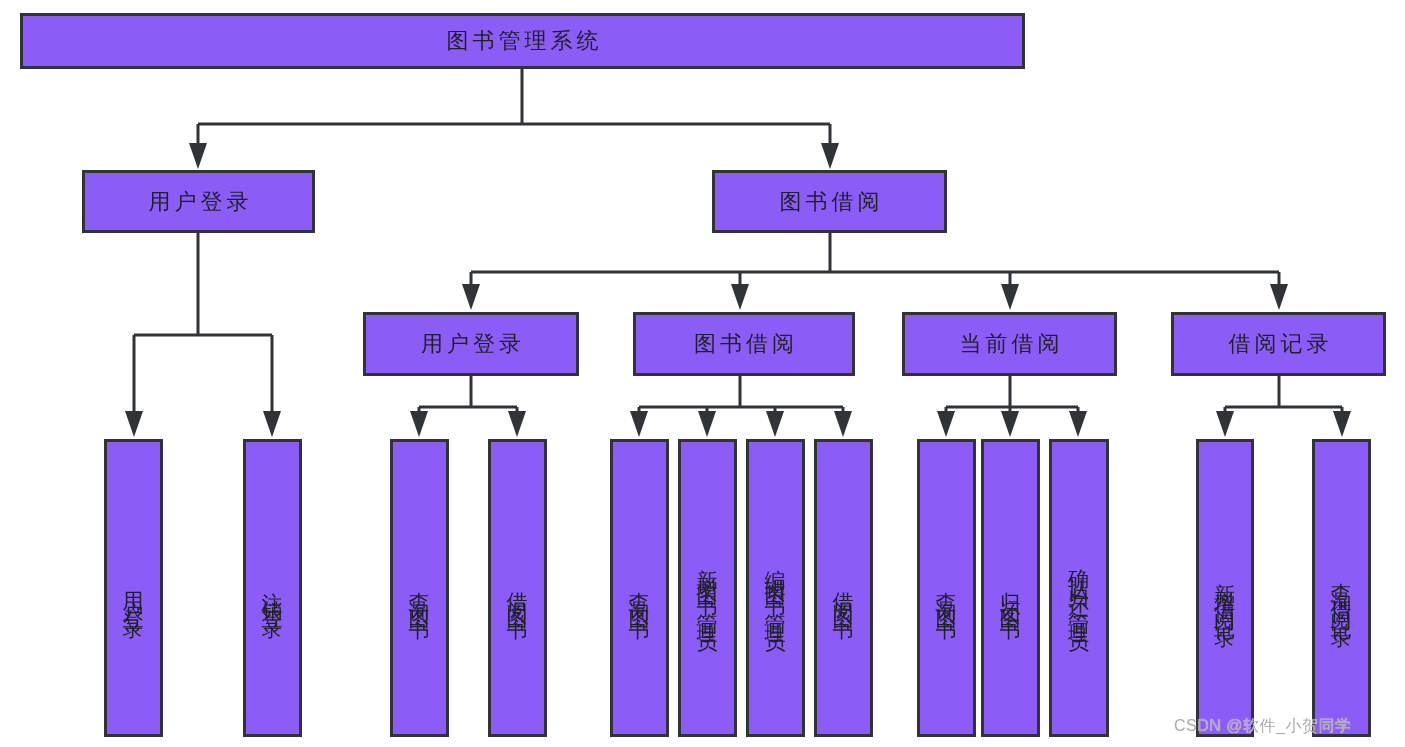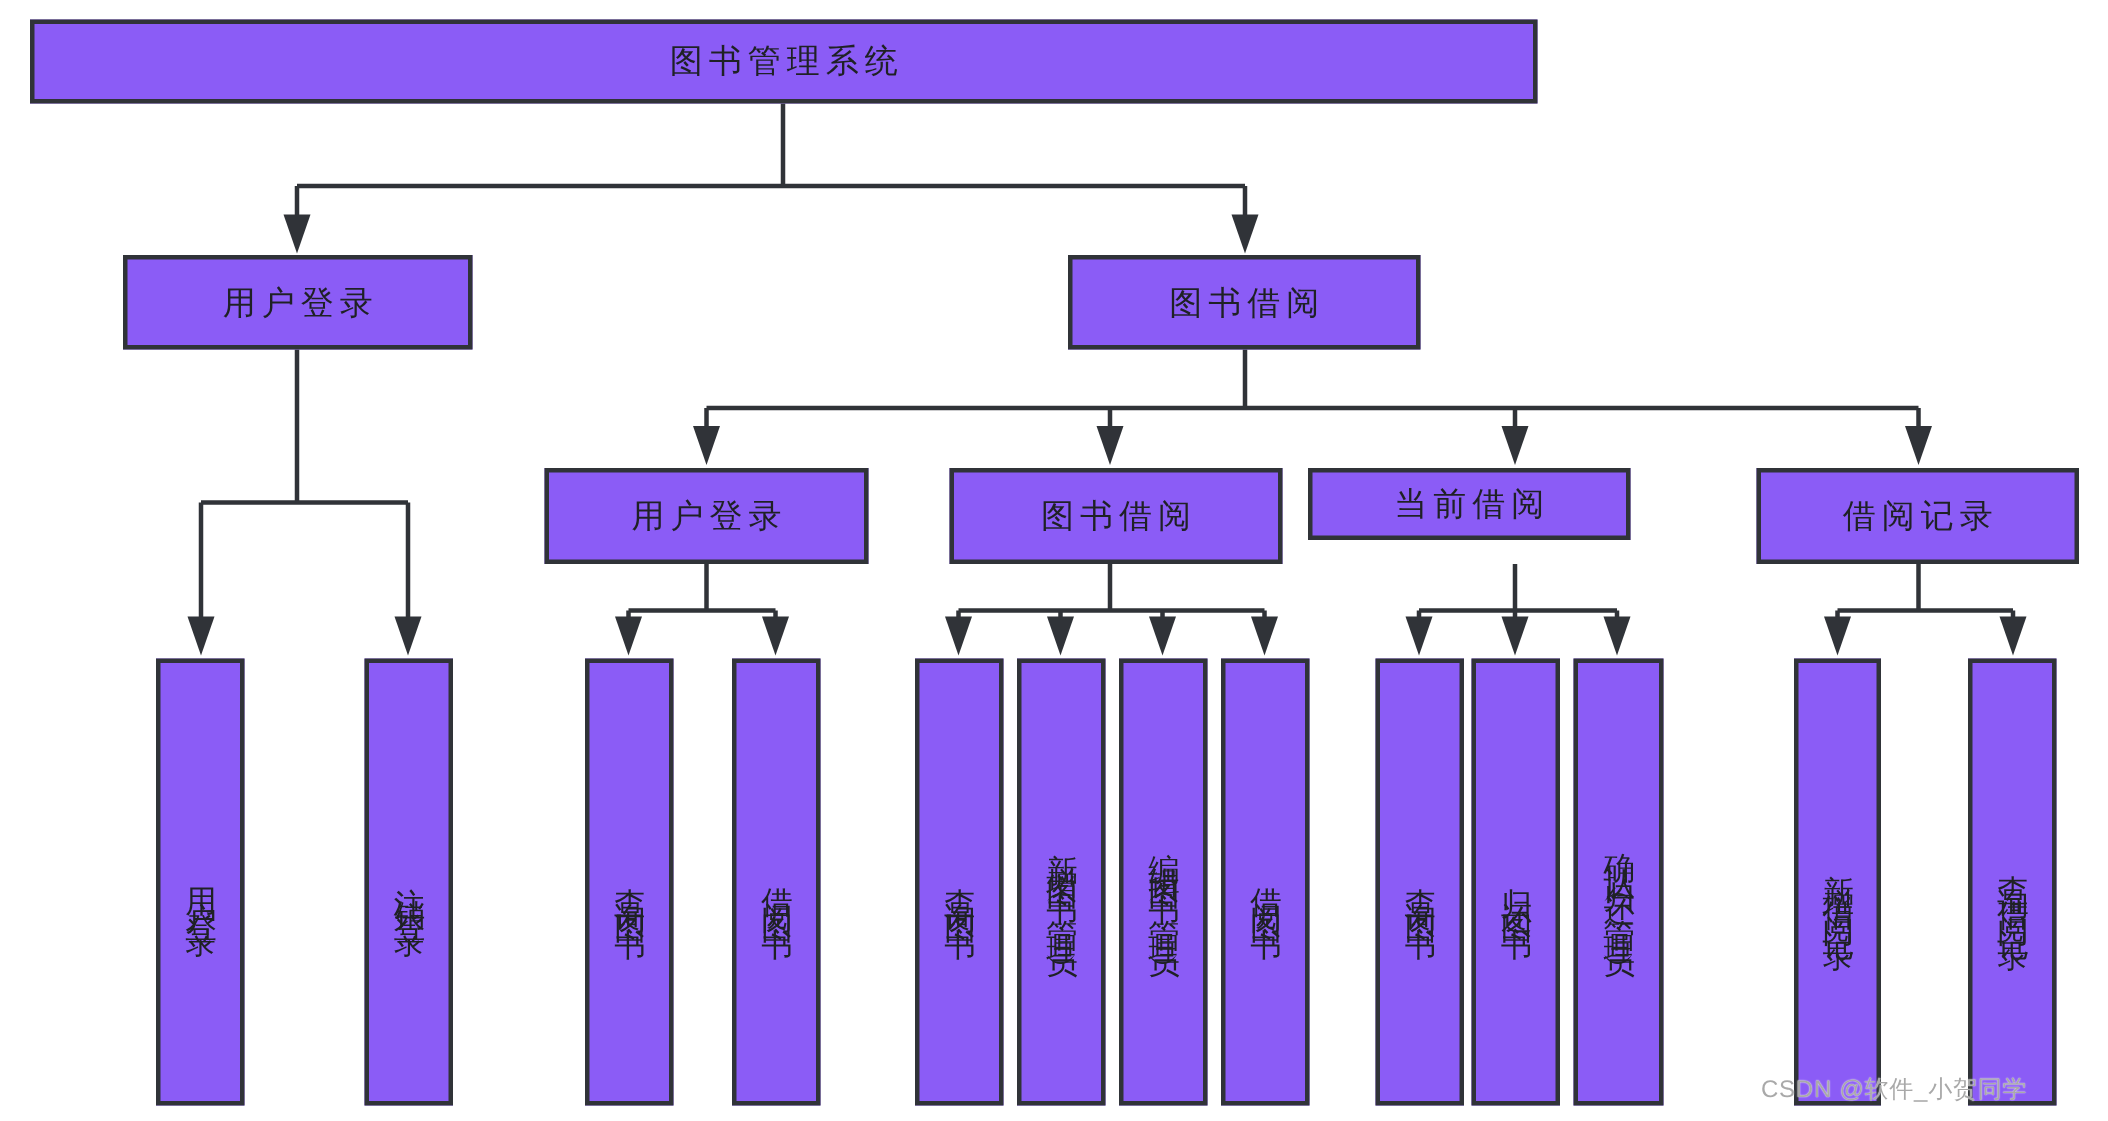--- a/index.html
+++ b/index.html
@@ -83,21 +83,21 @@
 <div class="box" style="left:712px;top:170px;width:235px;height:63px">
   <span class="hlabel">图书借阅</span>
 </div>
 
 <div class="box" style="left:363px;top:312px;width:216px;height:64px">
   <span class="hlabel">用户登录</span>
 </div>
 <div class="box" style="left:633px;top:312px;width:222px;height:64px">
   <span class="hlabel">图书借阅</span>
 </div>
-<div class="box" style="left:872px;top:312px;width:215px;height:48px">
+<div class="box" style="left:902px;top:312px;width:215px;height:64px">
   <span class="hlabel">当前借阅</span>
 </div>
 <div class="box" style="left:1171px;top:312px;width:215px;height:64px">
   <span class="hlabel">借阅记录</span>
 </div>
 
 <div class="box" style="left:104px;top:439px;width:59px;height:298px">
   <span class="vlabel">用户登录</span>
 </div>
 <div class="box" style="left:243px;top:439px;width:59px;height:298px">

